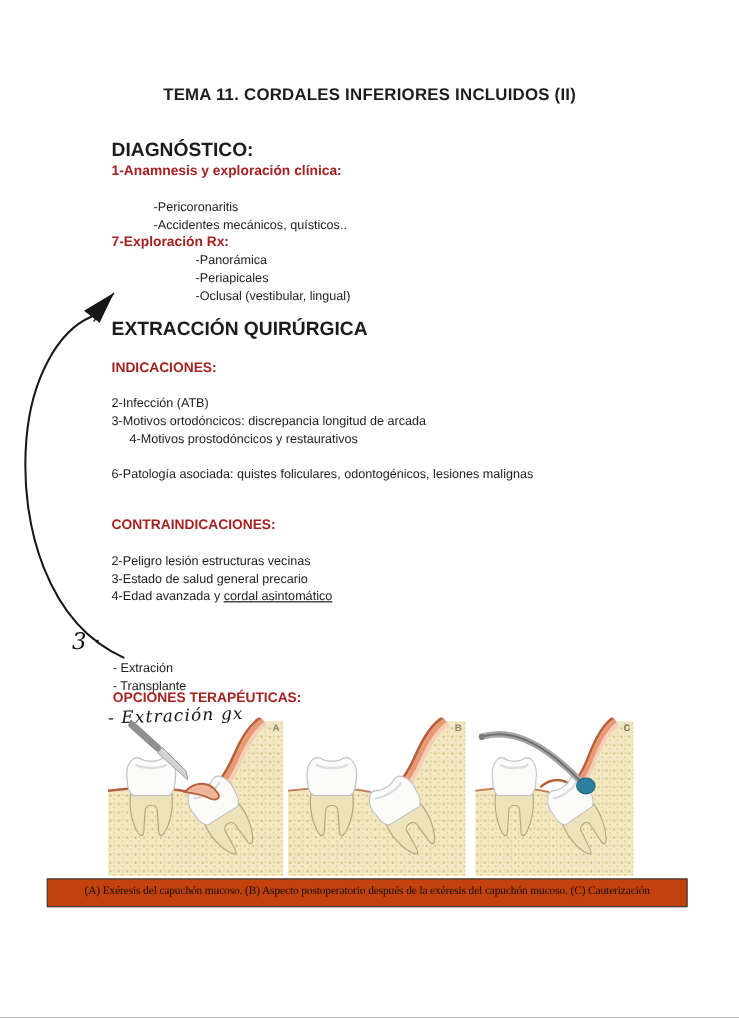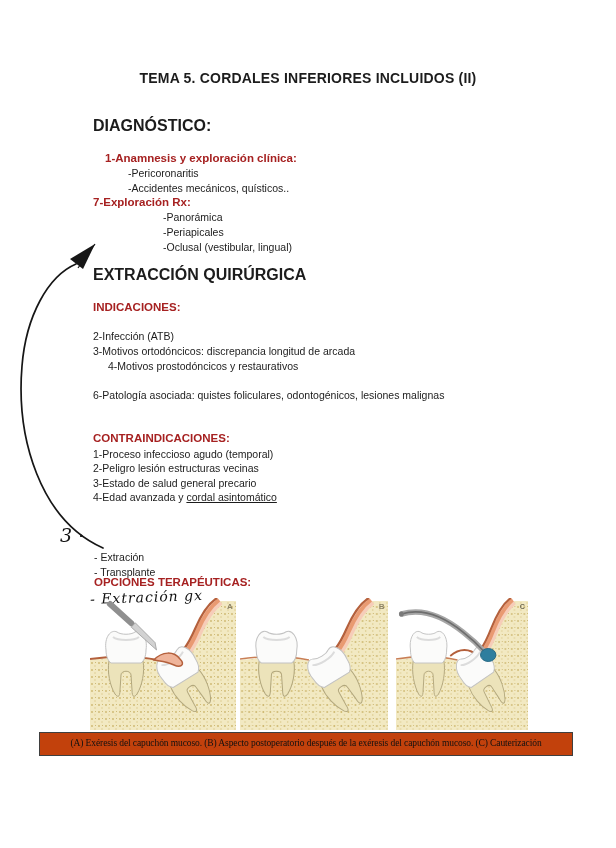--- a/index.html
+++ b/index.html
@@ -25,41 +25,40 @@
     text-align:center;line-height:21px;white-space:nowrap;overflow:hidden;color:#111;
   }
   .arrow-annot{position:absolute;left:10px;top:238px;}
   svg{display:block;}
 </style>
 </head>
 <body>
 
 <div class="page">
 
-  <div class="title">TEMA 5. CORDALES INFERIORES INCLUIDOS (II)</div>
+  <div class="title">TEMA 11. CORDALES INFERIORES INCLUIDOS (II)</div>
 
   <div class="line h-black" style="left:93px;top:120px;">DIAGNÓSTICO:</div>
-  <div class="line h-red" style="left:93px;top:152px;margin-left:12px;">1-Anamnesis y exploración clínica:</div>
+  <div class="line h-red" style="left:93px;top:137px;">1-Anamnesis y exploración clínica:</div>
   <div class="line" style="left:128px;top:167px;">-Pericoronaritis</div>
   <div class="line" style="left:128px;top:182px;">-Accidentes mecánicos, quísticos..</div>
   <div class="line h-red" style="left:93px;top:196px;">7-Exploración Rx:</div>
   <div class="line" style="left:163px;top:211px;">-Panorámica</div>
   <div class="line" style="left:163px;top:226px;">-Periapicales</div>
   <div class="line" style="left:163px;top:241px;">-Oclusal (vestibular, lingual)</div>
 
   <div class="line h-black" style="left:93px;top:269px;">EXTRACCIÓN QUIRÚRGICA</div>
 
   <div class="line h-red" style="left:93px;top:301px;">INDICACIONES:</div>
   <div class="line" style="left:93px;top:330px;">2-Infección (ATB)</div>
   <div class="line" style="left:93px;top:345px;">3-Motivos ortodóncicos: discrepancia longitud de arcada</div>
   <div class="line" style="left:108px;top:360px;">4-Motivos prostodóncicos y restaurativos</div>
   <div class="line" style="left:93px;top:389px;">6-Patología asociada: quistes foliculares, odontogénicos, lesiones malignas</div>
 
   <div class="line h-red" style="left:93px;top:432px;">CONTRAINDICACIONES:</div>
-  <div class="line" style="left:93px;top:448px;">1-Proceso infeccioso agudo (temporal)</div>
   <div class="line" style="left:93px;top:462px;">2-Peligro lesión estructuras vecinas</div>
   <div class="line" style="left:93px;top:477px;">3-Estado de salud general precario</div>
   <div class="line" style="left:93px;top:491px;"><span>4-Edad avanzada y </span><span class="u">cordal asintomático</span></div>
 
   <div class="line h-red" style="left:94px;top:536px;margin-top:40px;">OPCIONES TERAPÉUTICAS:</div>
   <div class="line" style="left:94px;top:551px;">- Extración</div>
   <div class="line" style="left:94px;top:566px;">- Transplante</div>
 
   <div class="hw hw-num">3 ·</div>
   <div class="hw hw-note">- Extración gx</div>

